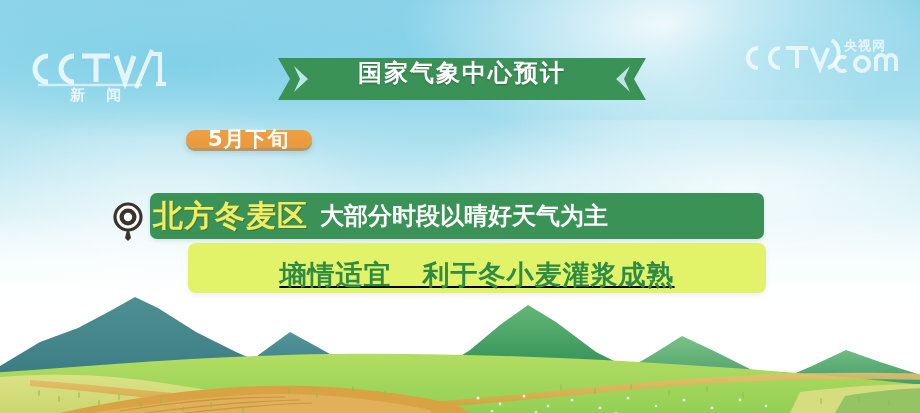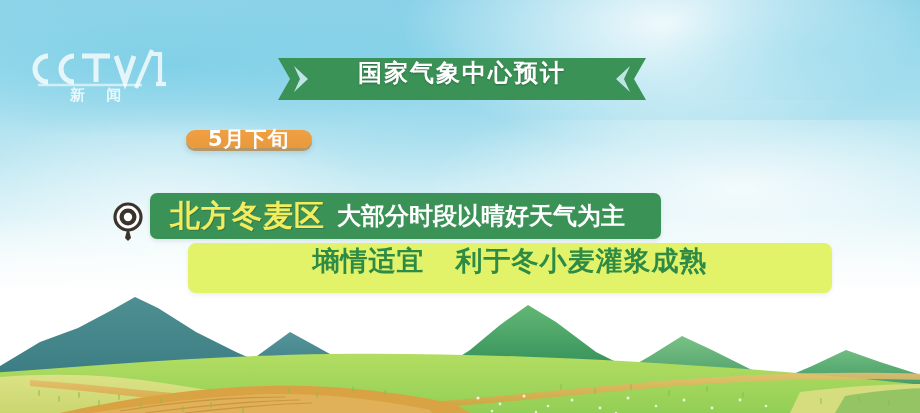--- a/index.html
+++ b/index.html
@@ -74,42 +74,43 @@
     border-radius:18px;
     color:#ffffff; font-size:21px; font-weight:bold; letter-spacing:1px;
     box-shadow:0 3px 0 rgba(186,118,40,.65), 0 5px 6px rgba(0,0,0,.12);
   }
 
   
   .pin { position:absolute; left:110px; top:200px; width:36px; height:42px; }
 
   
   .box-green {
-    position:absolute; left:150px; top:193px; width:511px; height:46px;
+    position:absolute; left:150px; top:193px; width:614px; height:46px;
     background:#3a9256;
     border-radius:7px;
     display:flex; align-items:center;
-    padding-left:20px;
+    padding-left:3px;
     box-shadow:0 2px 4px rgba(0,0,0,.10);
   }
   .region-label {
     color:#f2ec5e; font-size:30px; font-weight:bold; letter-spacing:1px;
     text-shadow:1px 1px 0 rgba(40,90,55,.45);
     white-space:nowrap;
   }
   .line1-rest {
     color:#ffffff; font-size:24px; font-weight:bold; letter-spacing:0px;
     margin-left:12px; white-space:nowrap;
   }
   .box-yellow {
-    position:absolute; left:188px; top:243px; width:644px; height:50px;
+    position:absolute; left:188px; top:243px; width:578px; height:50px;
     background:#e2f36a;
     border-radius:8px;
-    display:flex; align-items:flex-start; justify-content:center;
+    display:flex; align-items:flex-end; justify-content:center;
     box-shadow:0 2px 4px rgba(0,0,0,.07);
+    text-decoration:underline;
   }
   .line2 {
     color:#2e8b45; font-size:27px; font-weight:bold; letter-spacing:1px;
     white-space:pre;
   }
 </style>
 </head>
 <body>
 
 <div id="stage">
@@ -241,20 +242,37 @@
       <g fill="none" stroke="#ffffff" stroke-width="4.2" opacity="0.78">
         <path d="M 112 44 L 128 6"></path>
         <path d="M 128 10 L 136 10 L 136 40"></path>
         <path d="M 132 40 L 142 40"></path>
       </g>
       <path d="M 14 41 L 118 41" stroke="#ffffff" stroke-width="2.4" opacity="0.6"></path>
       <text x="46" y="56" font-family="DejaVu Sans, sans-serif" font-size="15" font-weight="bold" fill="#ffffff" opacity="0.8" letter-spacing="8">新 闻</text>
     </svg>
   </div>
 
+  <div class="wm wm-right">
+    <svg width="166" height="46" viewBox="0 0 166 46" xmlns="http://www.w3.org/2000/svg">
+      <g fill="none" stroke="#ffffff" stroke-width="4" opacity="0.72">
+        <path d="M 18 14 A 10 10 0 1 0 18 34"></path>
+        <path d="M 40 14 A 10 10 0 1 0 40 34"></path>
+        <path d="M 46 14 L 68 14 M 57 14 L 57 34"></path>
+        <path d="M 72 14 L 80 34 L 88 14"></path>
+        <path d="M 88 34 A 16 16 0 0 0 92 6"></path>
+      </g>
+      <g fill="none" stroke="#ffffff" stroke-width="4" opacity="0.72">
+        <path d="M 106 24 A 7 7 0 1 0 106 36"></path>
+        <circle cx="122" cy="30" r="7"></circle>
+        <path d="M 136 37 L 136 23 M 136 26 A 5 5 0 0 1 146 26 L 146 37 M 146 26 A 5 5 0 0 1 156 26 L 156 37"></path>
+      </g>
+      <text x="104" y="16" font-family="DejaVu Sans, sans-serif" font-size="13" font-weight="bold" fill="#ffffff" opacity="0.72" letter-spacing="1">央视网</text>
+    </svg>
+  </div>
 
   <div class="banner-wrap">
     <svg class="banner-bg" width="368" height="42" viewBox="0 0 368 42" xmlns="http://www.w3.org/2000/svg" style="background:none;">
       <path d="M 0 0 L 368 0 L 356 21 L 368 42 L 0 42 L 12 21 Z" fill="#3a9256"></path>
       <path d="M 16 8 L 30 21 L 16 34 L 22 21 Z" fill="#c9ecf2" opacity="0.92"></path>
       <path d="M 352 8 L 338 21 L 352 34 L 346 21 Z" fill="#c9ecf2" opacity="0.92"></path>
     </svg>
     <div class="banner-text">国家气象中心预计</div>
   </div>
 

